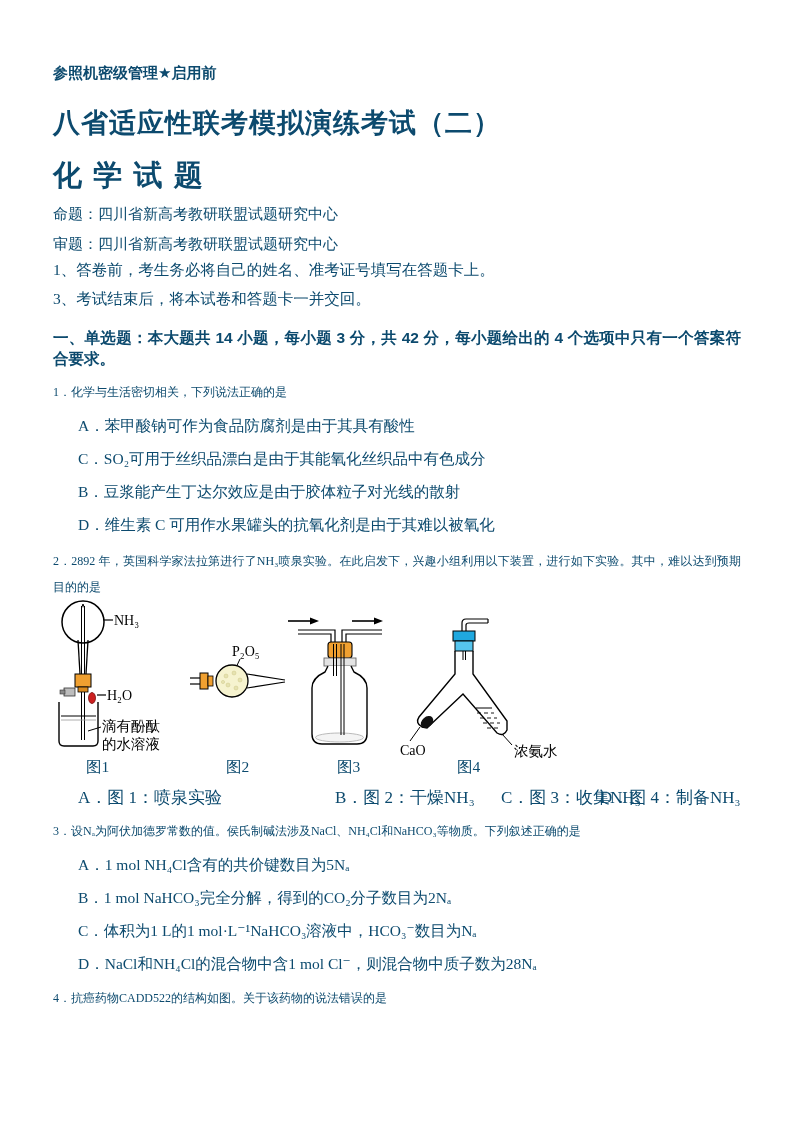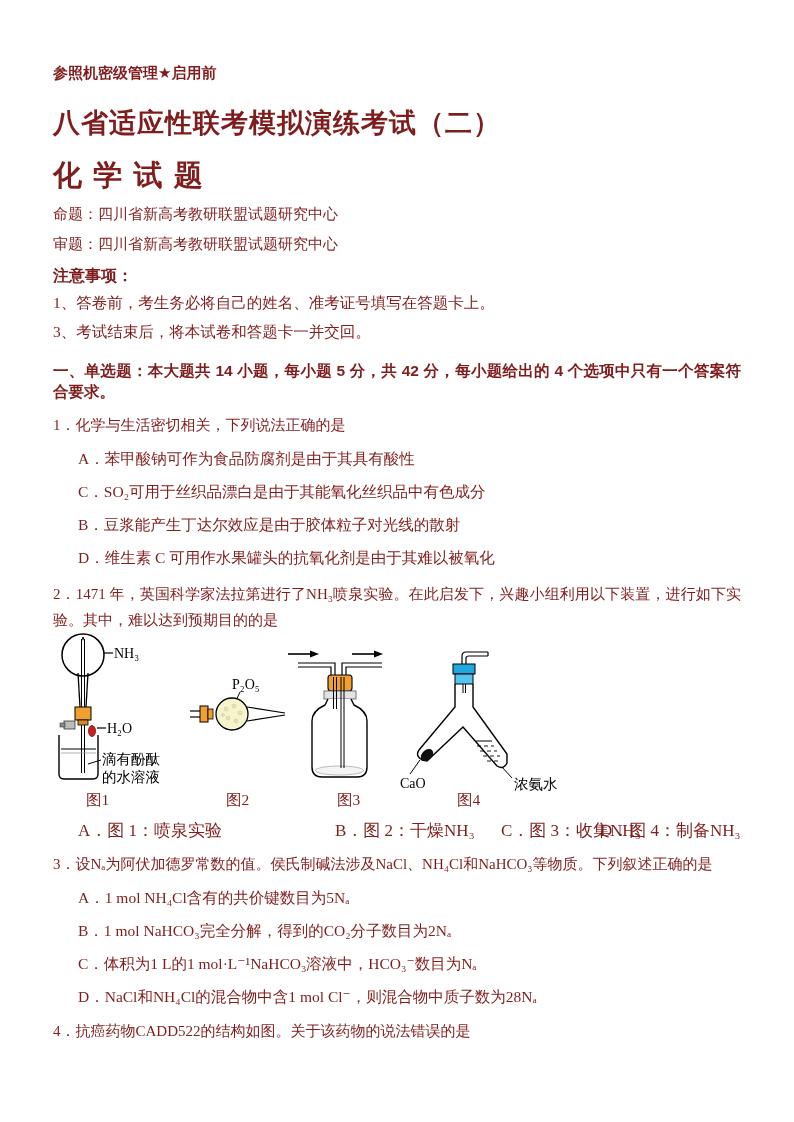--- a/index.html
+++ b/index.html
@@ -1,36 +1,36 @@
 <!DOCTYPE html>
 <html><head>
 <meta charset="utf-8">
 <style>
   * { box-sizing: border-box; }
   html,body { margin:0; padding:0; background:#ffffff; }
   .page {
     position:relative; width:794px; height:1122px; margin:0 auto;
-    background:#fff; color:#7f1d1d;
+    background:#fff; color:#0c4a6e;
     font-family:"Liberation Serif","DejaVu Serif",serif;
     padding:64px 53px 0 53px; overflow:hidden;
   }
   .classification { font-family:"Liberation Sans","DejaVu Sans",sans-serif;
     font-weight:bold; font-size:15px; line-height:18px; }
   .exam-title { margin-top:24px; font-size:27px;
     line-height:34px; font-weight:600; letter-spacing:1px; }
   .paper-title { margin-top:18px; text-align:left; font-size:29px;
     line-height:34px; font-weight:bold; letter-spacing:2px; }
   .meta-line { margin-top:13px; font-size:15px; line-height:18px; }
   .meta-line + .meta-line { margin-top:12px; }
   .notices-heading { margin-top:13px; font-family:"Liberation Sans","DejaVu Sans",sans-serif;
     font-weight:bold; font-size:16px; line-height:20px; }
   .notice-item { margin-top:4px; font-size:15.5px; line-height:25px; text-align:justify; }
   .section-heading { margin-top:16px; font-family:"Liberation Sans","DejaVu Sans",sans-serif;
     font-weight:bold; font-size:15.5px; line-height:21px; text-align:justify; }
-  .q-stem { margin-top:13px; font-size:15px; line-height:26px; text-align:justify; }
+  .q-stem { margin-top:13px; font-size:12px; line-height:26px; text-align:justify; }
   .q-stem.single { line-height:21px; }
   .option-line { margin-top:12px; padding-left:25px; font-size:15.5px; line-height:21px; }
   .figure-row { position:relative; height:180px; margin-top:0; }
   .figure-row svg { position:absolute; overflow:visible; }
   .fig-caption { position:absolute; top:157px; font-size:15.5px; line-height:19px; }
   .q2-options { position:relative; height:21px; margin-top:6px; font-size:17px; }
   .q2-options span { position:absolute; top:0; white-space:nowrap; }
   .footer { position:absolute; left:0; right:0; top:1077px; text-align:center;
     font-size:15px; line-height:18px; }
   svg text { font-family:"Liberation Serif","DejaVu Serif",serif; fill:#000; }
@@ -43,33 +43,32 @@
 <div class="page">
 
   <div class="classification">参照机密级管理★启用前</div>
 
   <div class="exam-title">八省适应性联考模拟演练考试（二）</div>
   <div class="paper-title">化 学 试 题</div>
 
   <div class="meta-line">命题：四川省新高考教研联盟试题研究中心</div>
   <div class="meta-line">审题：四川省新高考教研联盟试题研究中心</div>
 
-  <div class="notices-heading">注意事项：</div>
   <div class="notice-item">1、答卷前，考生务必将自己的姓名、准考证号填写在答题卡上。</div>
   <div class="notice-item">3、考试结束后，将本试卷和答题卡一并交回。</div>
 
-  <div class="section-heading">一、单选题：本大题共 14 小题，每小题 5 分，共 42 分，每小题给出的 4 个选项中只有一个答案符合要求。</div>
+  <div class="section-heading">一、单选题：本大题共 14 小题，每小题 3 分，共 42 分，每小题给出的 4 个选项中只有一个答案符合要求。</div>
 
   <div class="q-stem single">1．化学与生活密切相关，下列说法正确的是</div>
   <div class="option-line">A．苯甲酸钠可作为食品防腐剂是由于其具有酸性</div>
   <div class="option-line">C．SO₂可用于丝织品漂白是由于其能氧化丝织品中有色成分</div>
   <div class="option-line">B．豆浆能产生丁达尔效应是由于胶体粒子对光线的散射</div>
   <div class="option-line">D．维生素 C 可用作水果罐头的抗氧化剂是由于其难以被氧化</div>
 
-  <div class="q-stem">2．1471 年，英国科学家法拉第进行了NH₃喷泉实验。在此启发下，兴趣小组利用以下装置，进行如下实验。其中，难以达到预期目的的是</div>
+  <div class="q-stem">2．2892 年，英国科学家法拉第进行了NH₃喷泉实验。在此启发下，兴趣小组利用以下装置，进行如下实验。其中，难以达到预期目的的是</div>
 
   <div class="figure-row">
 
     <svg style="left:5px; top:0;" width="130" height="180" viewBox="0 0 130 180">
       <circle cx="25" cy="22" r="21" fill="#fff" stroke="#000" stroke-width="1.5"></circle>
       <path d="M23.5,8 L25,4 L26.5,8" fill="none" stroke="#000" stroke-width="1"></path>
       <line x1="23.5" y1="6" x2="23.5" y2="74" stroke="#000" stroke-width="1"></line>
       <line x1="26.5" y1="6" x2="26.5" y2="74" stroke="#000" stroke-width="1"></line>
       <line x1="20" y1="40" x2="22" y2="74" stroke="#000" stroke-width="1.3"></line>
       <line x1="30" y1="40" x2="28" y2="74" stroke="#000" stroke-width="1.3"></line>

